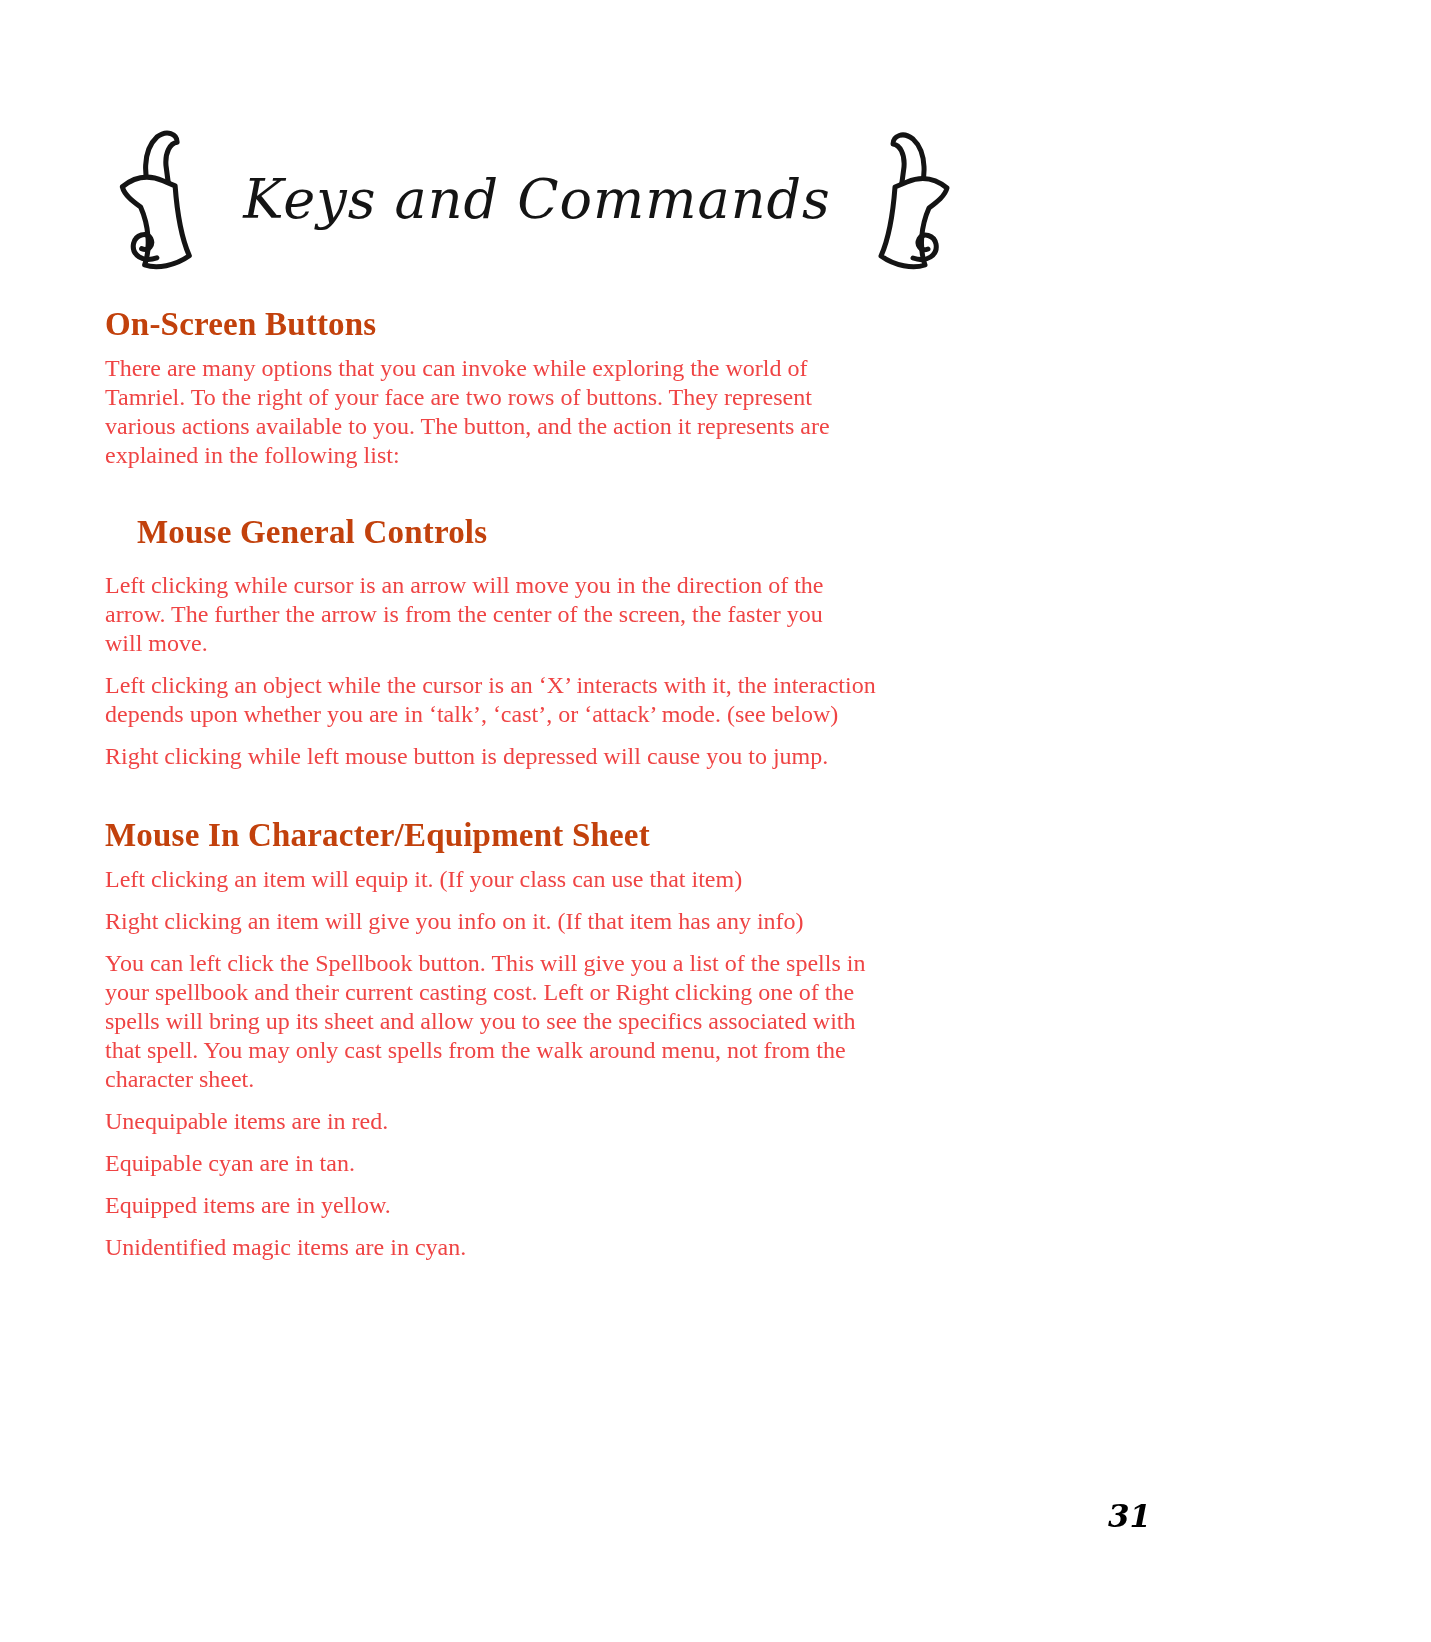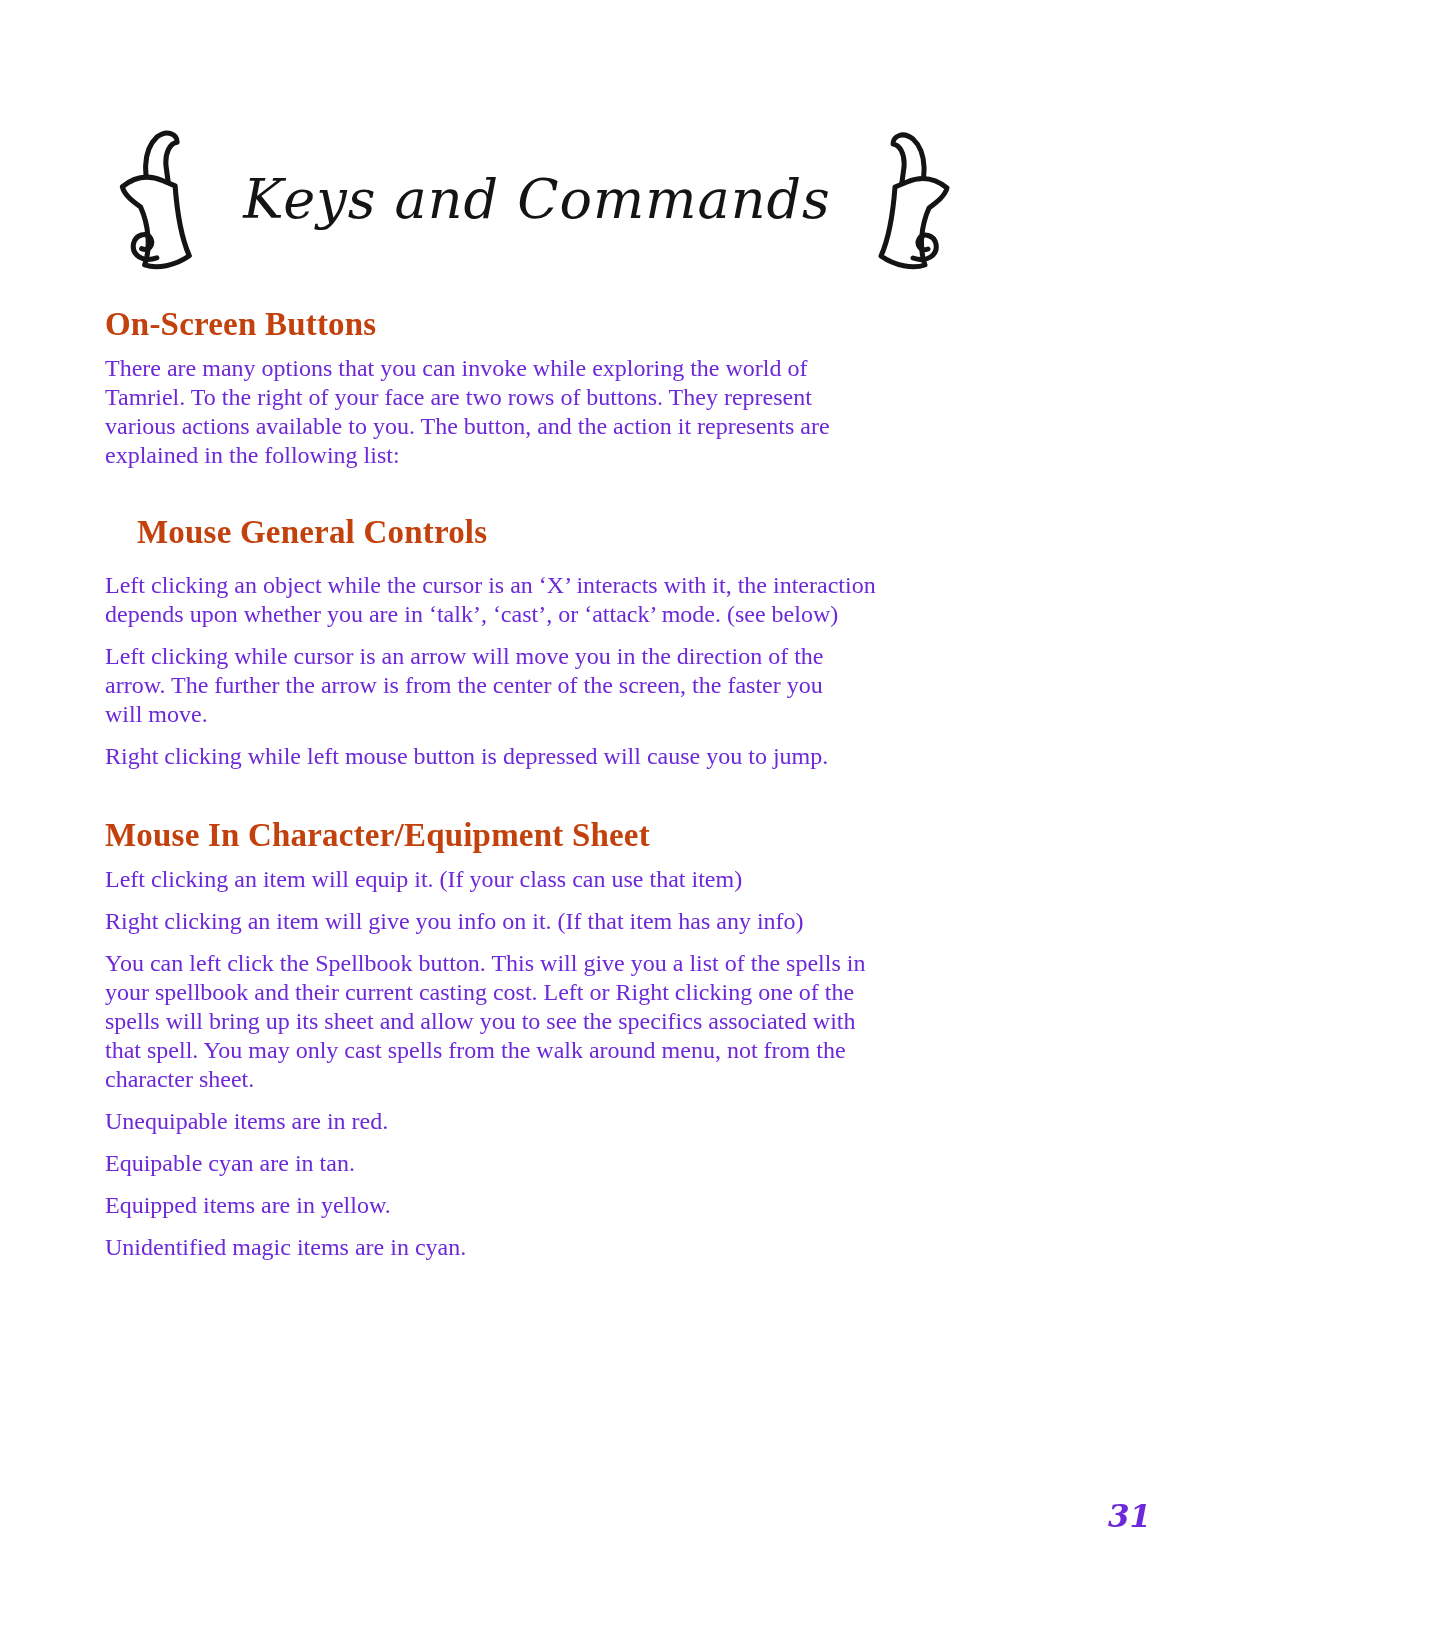--- a/index.html
+++ b/index.html
@@ -38,29 +38,29 @@
     color: #c2410c;
     letter-spacing: 0.2px;
   }
   h2.h-mouse-general { margin-top: 44px; margin-bottom: 20px; margin-left: 32px; }
   h2.h-mouse-sheet   { margin-top: 46px; margin-bottom: 12px; }
   p.body-par {
     margin: 0 0 13px 0;
     font-size: 24px;
     line-height: 29px;
     white-space: pre-line;
-    color: #6d28d9;
+    color: #ef4444;
   }
   .page-number {
     position: absolute; left: 1108px; top: 1498px;
     font-family: "DejaVu Serif", serif;
     font-style: italic;
     font-weight: 700;
     font-size: 31px;
-    color: #6d28d9;
+    color: #000000;
   }
 </style>
 </head>
 <body>
 
 <div class="header">
   <span class="scroll-left">
     <svg viewBox="0 0 110 140" xmlns="http://www.w3.org/2000/svg">
       <g stroke="#141414" stroke-width="5" fill="#ffffff" stroke-linejoin="round" stroke-linecap="round">
         <path d="M40 66 C30 48 30 20 44 7 C54 -1 64 4 64 12 C57 13 52 22 53 35 C54 46 56 56 58 64 L40 66 Z"></path>
@@ -83,25 +83,25 @@
 
 <div class="content">
 
   <h2>On-Screen Buttons</h2>
   <p class="body-par">There are many options that you can invoke while exploring the world of
 Tamriel. To the right of your face are two rows of buttons. They represent
 various actions available to you. The button, and the action it represents are
 explained in the following list:</p>
 
   <h2 class="h-mouse-general">Mouse General Controls</h2>
-  <p class="body-par">Left clicking an object while the cursor is an ‘X’ interacts with it, the interaction
-depends upon whether you are in ‘talk’, ‘cast’, or ‘attack’ mode. (see below)</p>
   <p class="body-par">Left clicking while cursor is an arrow will move you in the direction of the
 arrow. The further the arrow is from the center of the screen, the faster you
 will move.</p>
+  <p class="body-par">Left clicking an object while the cursor is an ‘X’ interacts with it, the interaction
+depends upon whether you are in ‘talk’, ‘cast’, or ‘attack’ mode. (see below)</p>
   <p class="body-par">Right clicking while left mouse button is depressed will cause you to jump.</p>
 
   <h2 class="h-mouse-sheet">Mouse In Character/Equipment Sheet</h2>
   <p class="body-par">Left clicking an item will equip it. (If your class can use that item)</p>
   <p class="body-par">Right clicking an item will give you info on it. (If that item has any info)</p>
   <p class="body-par">You can left click the Spellbook button. This will give you a list of the spells in
 your spellbook and their current casting cost. Left or Right clicking one of the
 spells will bring up its sheet and allow you to see the specifics associated with
 that spell. You may only cast spells from the walk around menu, not from the
 character sheet.</p>

